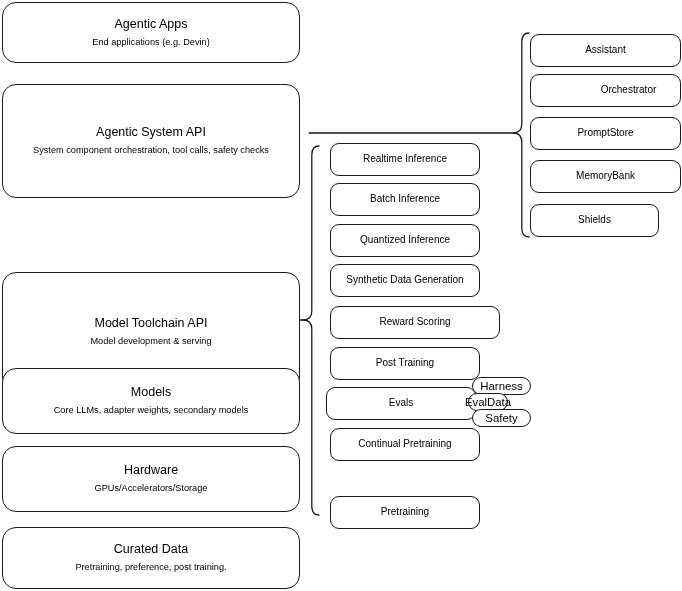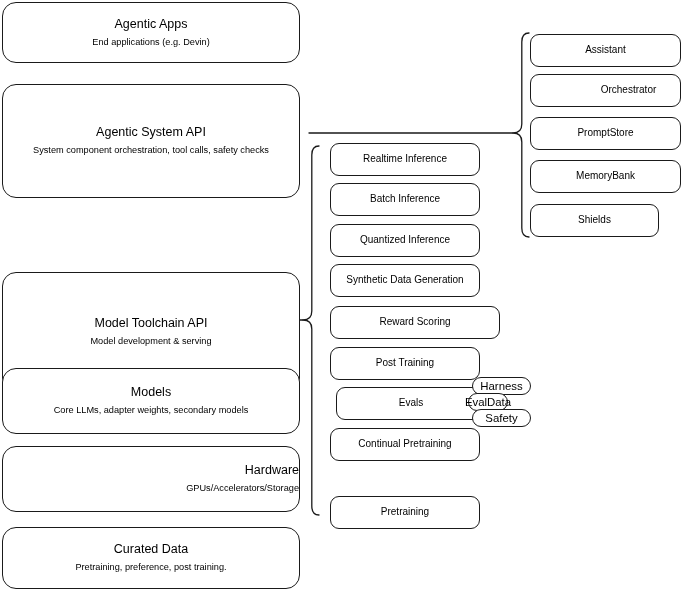--- a/index.html
+++ b/index.html
@@ -96,21 +96,21 @@
       <div class="subtitle">System component orchestration, tool calls, safety checks</div>
     </div>
     <div class="node layer" style="left: 2px; top: 224px; width: 298px; height: 120px; margin-top: 48px;">
       <div class="title">Model Toolchain API</div>
       <div class="subtitle">Model development &amp; serving</div>
     </div>
     <div class="node layer" style="left: 2px; top: 368px; width: 298px; height: 66px;">
       <div class="title">Models</div>
       <div class="subtitle">Core LLMs, adapter weights, secondary models</div>
     </div>
-    <div class="node layer" style="left: 2px; top: 446px; width: 298px; height: 66px; align-items: flex-end;">
+    <div class="node layer" style="left: 2px; top: 446px; width: 298px; height: 66px;">
       <div class="title">Hardware</div>
       <div class="subtitle">GPUs/Accelerators/Storage</div>
     </div>
     <div class="node layer" style="left: 2px; top: 527px; width: 298px; height: 62px;">
       <div class="title">Curated Data</div>
       <div class="subtitle">Pretraining, preference, post training.</div>
     </div>
     <div class="node api-node" style="left: 330px; top: 143px; width: 150px; height: 33px;">
       <span>Realtime Inference</span>
     </div>
@@ -122,21 +122,21 @@
     </div>
     <div class="node api-node" style="left: 330px; top: 264px; width: 150px; height: 33px;">
       <span>Synthetic Data Generation</span>
     </div>
     <div class="node api-node" style="left: 330px; top: 306px; width: 170px; height: 33px;">
       <span>Reward Scoring</span>
     </div>
     <div class="node api-node" style="left: 330px; top: 347px; width: 150px; height: 33px;">
       <span>Post Training</span>
     </div>
-    <div class="node api-node" style="left: 336px; top: 387px; width: 150px; height: 33px;">
+    <div class="node api-node" style="left: 326px; top: 387px; width: 150px; height: 33px;">
       <span>Evals</span>
     </div>
     <div class="node api-node" style="left: 330px; top: 428px; width: 150px; height: 33px;">
       <span>Continual Pretraining</span>
     </div>
     <div class="node api-node" style="left: 330px; top: 468px; width: 150px; height: 33px; margin-top: 28px;">
       <span>Pretraining</span>
     </div>
     <div class="node api-node" style="left: 530px; top: 34px; width: 151px; height: 33px;">
       <span>Assistant</span>

